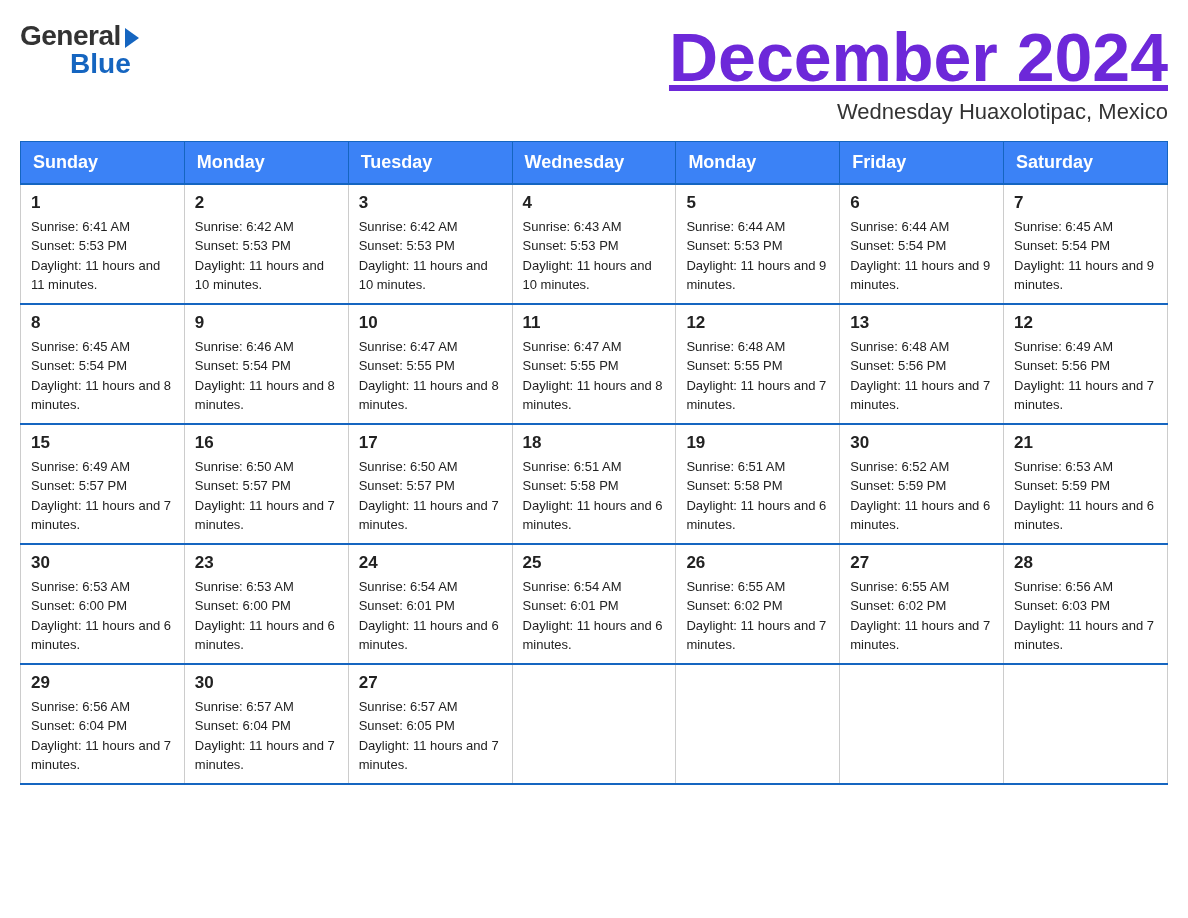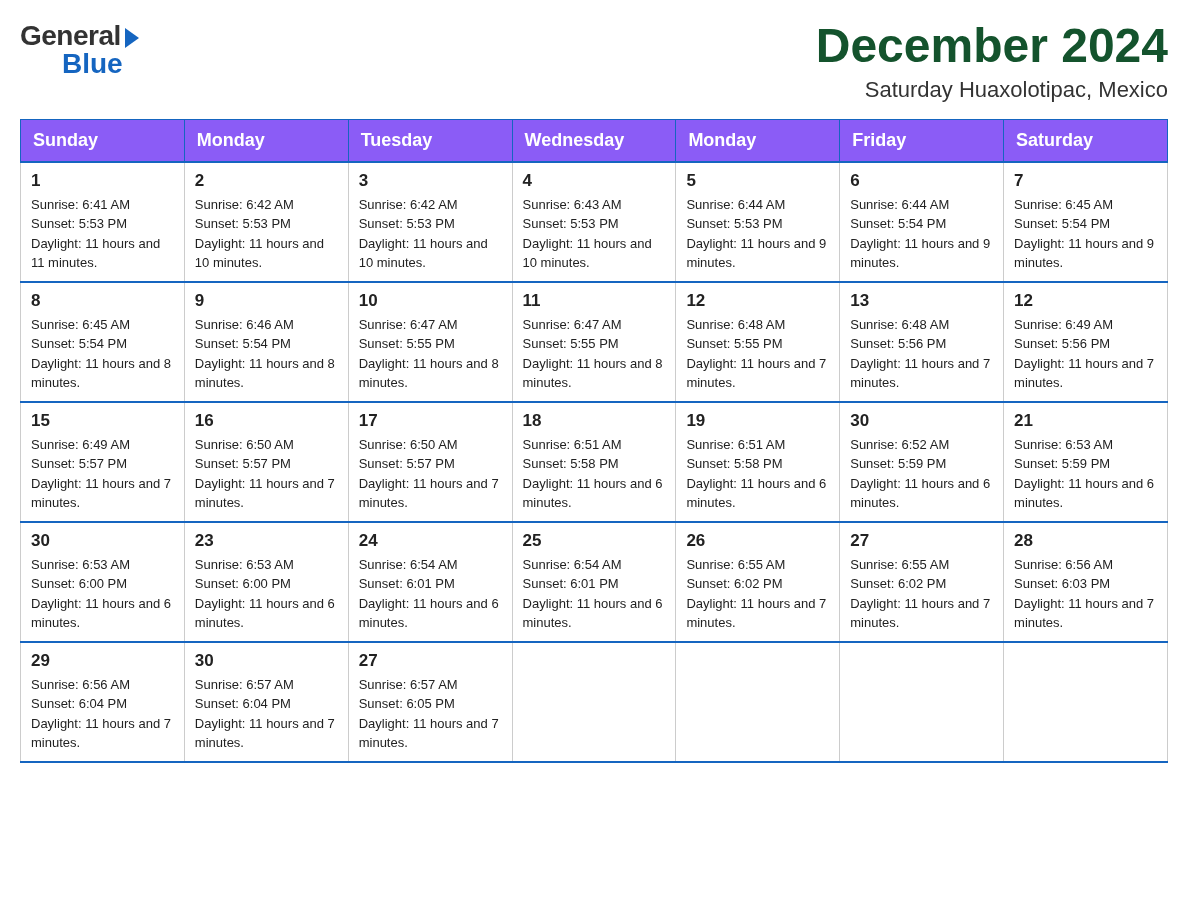--- a/index.html
+++ b/index.html
@@ -12,21 +12,21 @@
     }
     .header {
       display: flex;
       justify-content: space-between;
       align-items: flex-start;
       margin-bottom: 16px;
     }
     .logo {
       display: flex;
       flex-direction: column;
-      align-items: flex-start;
+      align-items: center;
     }
     .logo-top {
       display: flex;
       align-items: center;
     }
     .logo-general {
       font-size: 28px;
       font-weight: bold;
       color: #333;
       letter-spacing: -0.5px;
@@ -45,37 +45,38 @@
       font-weight: bold;
       color: #1565c0;
       margin-top: -4px;
       padding-left: 2px;
       margin-left: 40px;
     }
     .title-block {
       text-align: right;
     }
     .month-title {
-      font-size: 48px;
+      font-size: 68px;
       font-weight: bold;
-      color: #14532d;
+      color: #6d28d9;
       line-height: 1.1;
+      text-decoration: underline;
     }
     .location-title {
       font-size: 22px;
       color: #333;
       margin-top: 4px;
     }
     .calendar {
       width: 100%;
       border-collapse: collapse;
       border: 1px solid #aaa;
     }
     .calendar th {
-      background-color: #8b5cf6;
+      background-color: #3b82f6;
       color: #fff;
       font-size: 18px;
       font-weight: bold;
       padding: 10px 12px;
       text-align: left;
       border: 1px solid #1565c0;
     }
     .calendar td {
       vertical-align: top;
       padding: 8px 10px;
@@ -108,21 +109,21 @@
 <div class="header">
   <div class="logo">
     <div class="logo-top">
       <span class="logo-general">General</span>
       <div class="logo-arrow"></div>
     </div>
     <span class="logo-blue">Blue</span>
   </div>
   <div class="title-block">
     <div class="month-title">December 2024</div>
-    <div class="location-title">Saturday Huaxolotipac, Mexico</div>
+    <div class="location-title">Wednesday Huaxolotipac, Mexico</div>
   </div>
 </div>
 
 <table class="calendar">
   <thead>
     <tr>
     <th>Sunday</th>
         <th>Monday</th>
         <th>Tuesday</th>
         <th>Wednesday</th>

